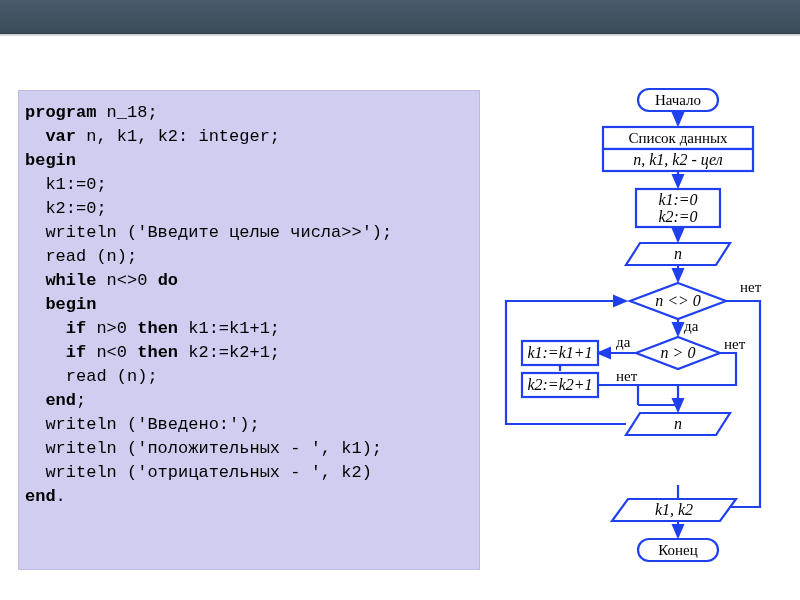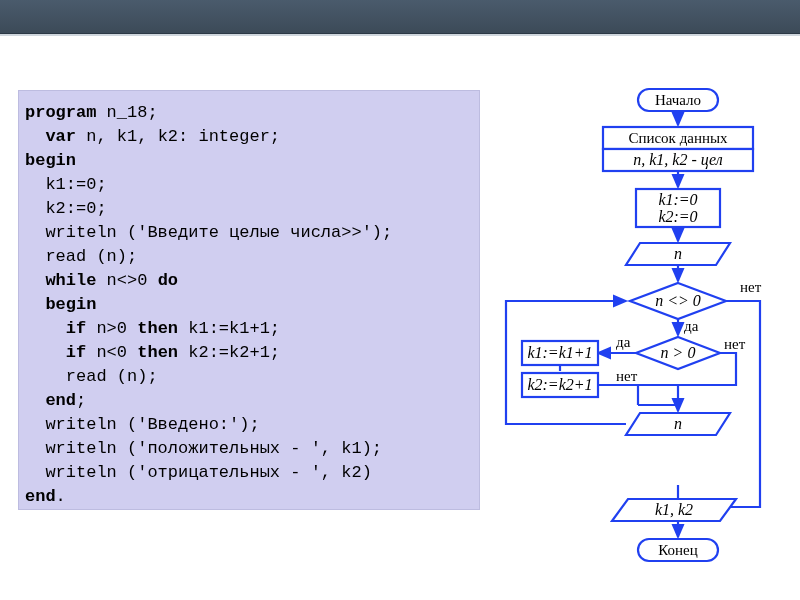--- a/index.html
+++ b/index.html
@@ -1,21 +1,21 @@
 <!DOCTYPE html>
 <html><head>
 <meta charset="utf-8">
 <style>
   * { box-sizing: border-box; margin: 0; padding: 0; }
   body { width: 800px; height: 600px; background: #fff; font-family: Arial, sans-serif; position: relative; }
   .topbar { width: 100%; height: 34px; background: linear-gradient(#4a5b6c, #3c4a58); border-bottom: 1px solid #2b3845; }
   .topline { width: 100%; height: 2px; background: #cfd6dd; }
   .content { position: absolute; top: 90px; left: 18px; right: 12px; bottom: 8px; }
   .code-panel {
-    position: absolute; left: 0; top: 0; width: 462px; height: 420px;
+    position: absolute; left: 0; top: 0; width: 462px; height: 480px;
     background: #d0cef0; border: 1px solid #bdbce0;
     font-family: "Courier New", monospace; font-size: 17px; line-height: 24px;
     padding: 10px 6px 6px 6px; white-space: pre; color: #000;
   }
   .kw { font-weight: bold; }
   .flow { position: absolute; left: 470px; top: -5px; width: 320px; height: 500px; }
   .flow svg { width: 100%; height: 100%; }
   .flowtext { font-family: "Times New Roman", serif; font-size: 16px; font-style: italic; fill: #000; }
   .flowlabel { font-family: "Times New Roman", serif; font-size: 15px; fill: #000; }
   .shape { fill: #fff; stroke: #2040f0; stroke-width: 2.2; }

